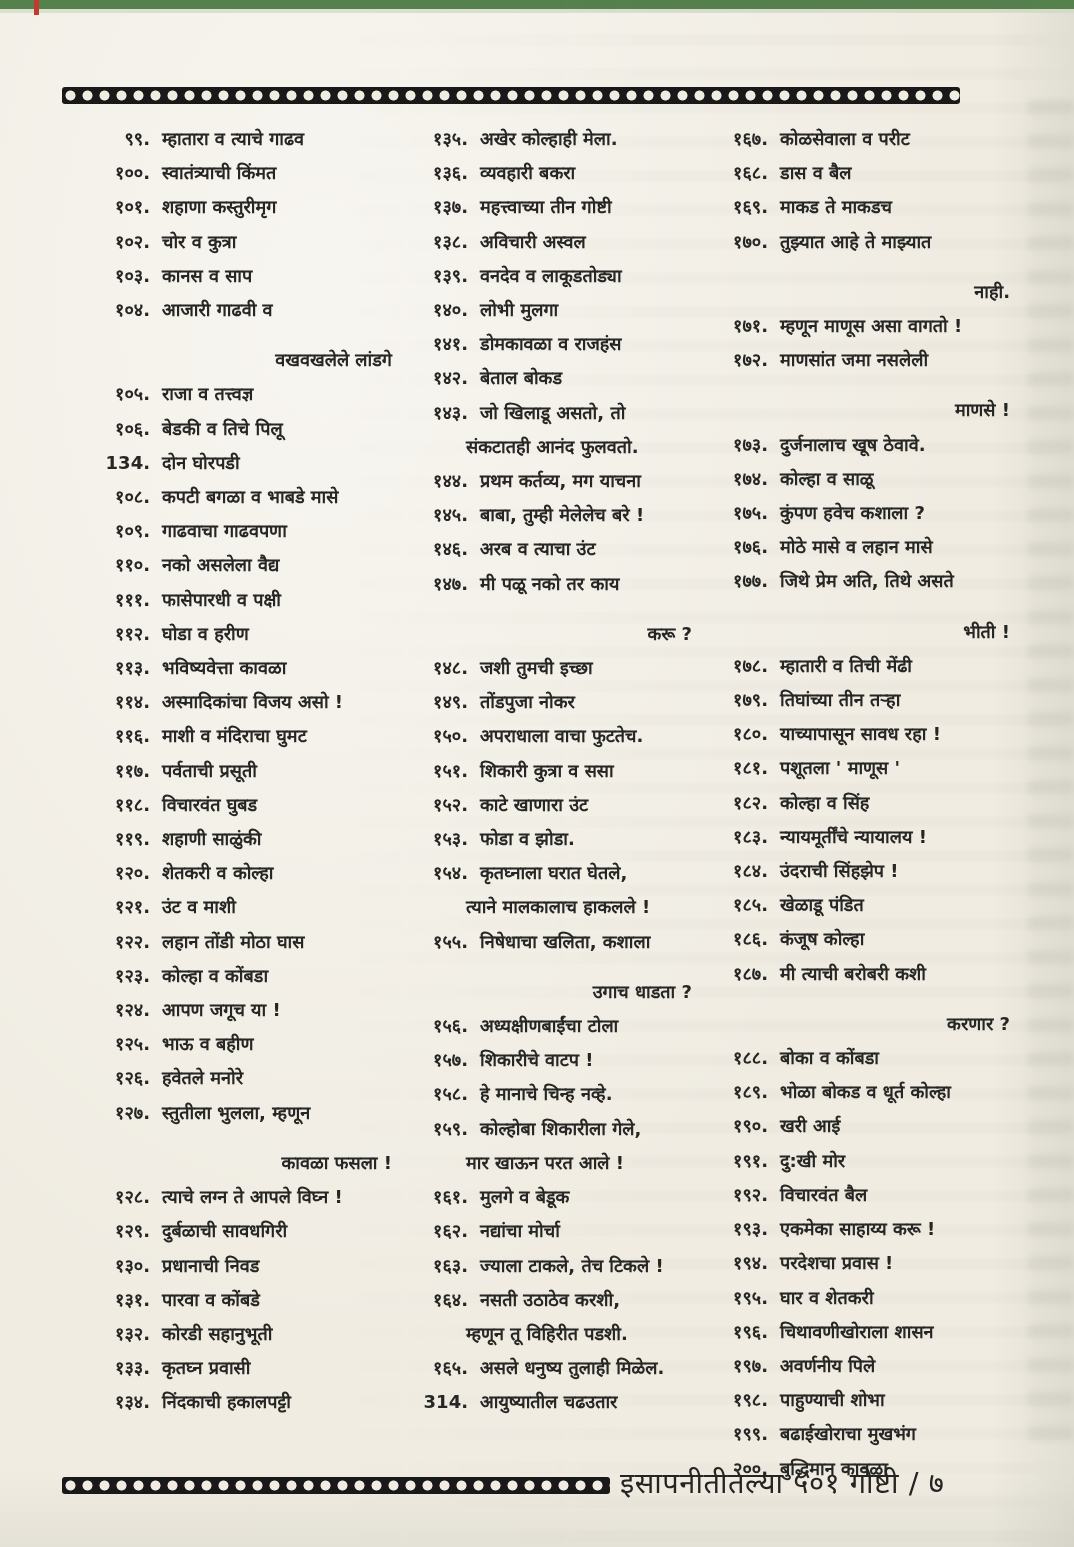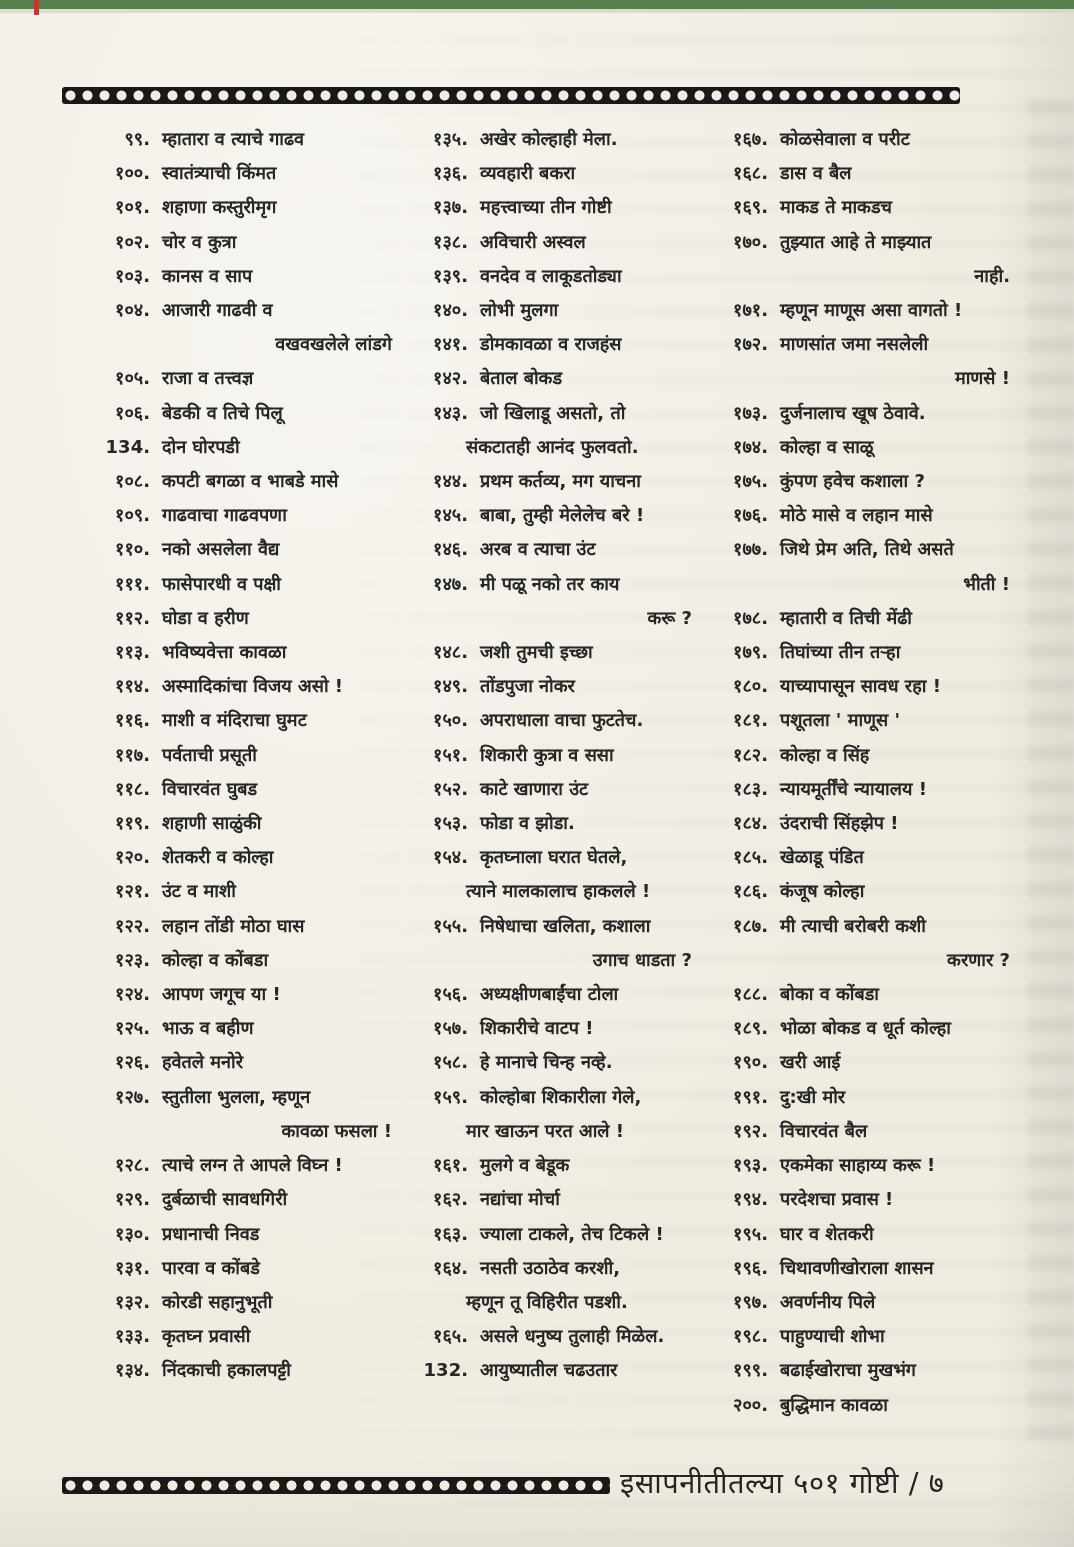--- a/index.html
+++ b/index.html
@@ -44,21 +44,21 @@
     color:#262624;font-weight:bold;font-size:18px;line-height:34.2px;}
   .toc-col{flex:none;}
   .toc-col1{width:318px;}
   .toc-col2{width:300px;}
   .toc-col3{width:318px;}
   .row{display:flex;white-space:nowrap;}
   .num{flex:none;width:72px;text-align:right;}
   .sp{flex:none;width:12px;}
   .title{flex:1;min-width:0;}
   .cont{white-space:nowrap;}
-  .cont.right{text-align:right;padding-right:4px;}
+  .cont.right{text-align:right;padding-right:4px;margin-top:16px;}
   .cont.indent{padding-left:70px;}
   
   .footer-text{
     position:absolute;top:1462px;left:620px;width:390px;
     text-align:left;font-size:29px;font-weight:normal;color:#242422;
     letter-spacing:0.5px;white-space:nowrap;
   }
 </style>
 </head>
 <body>
@@ -403,21 +403,21 @@
           <span class="sp"></span>
           <span class="title">नसती उठाठेव करशी,</span>
         </div>
         <div class="cont indent">म्हणून तू विहिरीत पडशी.</div>
         <div class="row">
           <span class="num">१६५.</span>
           <span class="sp"></span>
           <span class="title">असले धनुष्य तुलाही मिळेल.</span>
         </div>
         <div class="row">
-          <span class="num">132.</span>
+          <span class="num">314.</span>
           <span class="sp"></span>
           <span class="title">आयुष्यातील चढउतार</span>
         </div>
       </div>
     <div class="toc-col toc-col3">
         <div class="row">
           <span class="num">१६७.</span>
           <span class="sp"></span>
           <span class="title">कोळसेवाला व परीट</span>
         </div>

